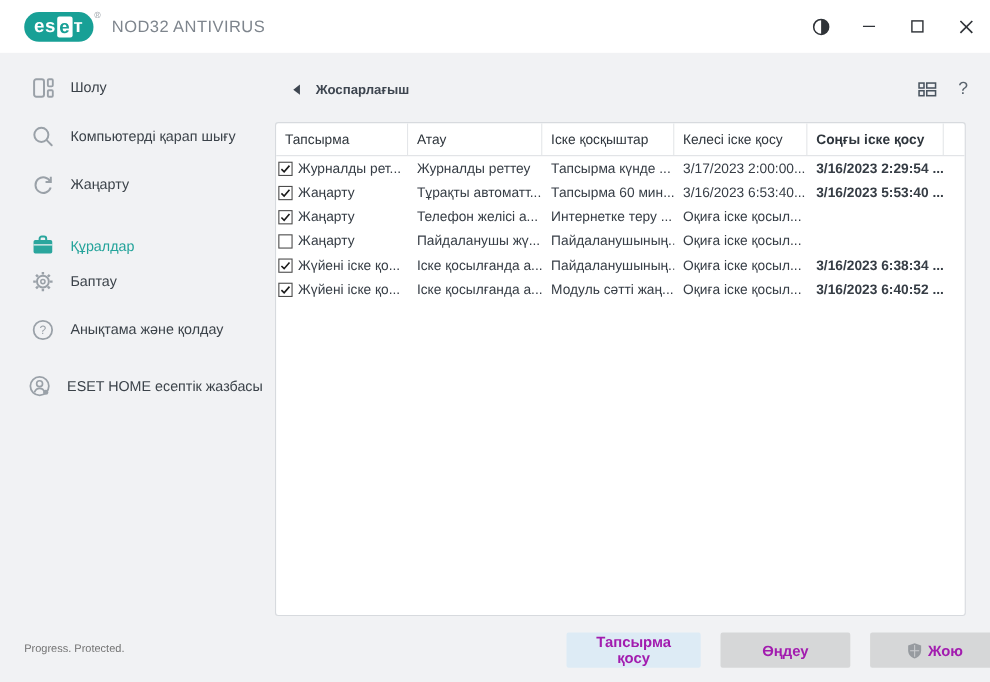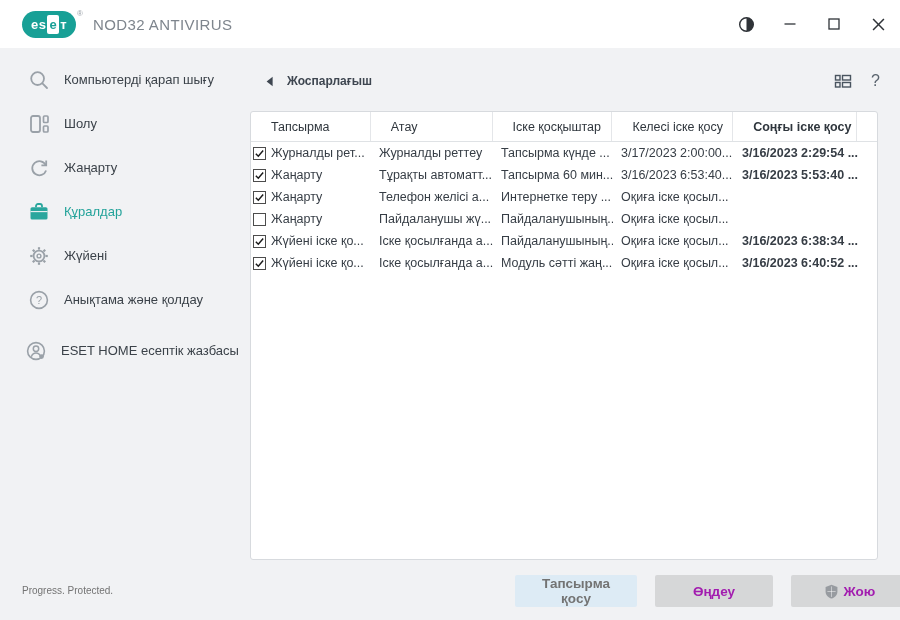--- a/index.html
+++ b/index.html
@@ -15,21 +15,21 @@
   .topbar {
     position:absolute; left:0; top:0; width:900px; height:48px;
     background:#ffffff;
     display:flex; align-items:center;
   }
   .logo-wrap { display:flex; align-items:flex-start; margin-left:22px; }
   .logo-pill {
     background:#18a096; color:#fff;
     height:27px; border-radius:14px;
     display:flex; align-items:center;
-    padding:0 9px; font-weight:700; font-size:13px; letter-spacing:.5px;
+    padding:0 9px; font-weight:700; font-size:17px; letter-spacing:.5px;
   }
   .logo-pill .boxed {
     background:#fff; color:#18a096;
     display:inline-block; padding:0 2px; margin:0 1px;
     border-radius:2px; line-height:19px; height:19px;
   }
   .logo-reg { font-size:8px; color:#9aa1a8; margin-left:1px; margin-top:-2px; }
   .product-name {
     margin-left:10px; font-size:15px; color:#7e858d; letter-spacing:.4px;
   }
@@ -47,21 +47,21 @@
   .side-nav { position:absolute; top:10px; left:0; right:0; }
   .side-item {
     display:flex; align-items:center;
     height:44px; padding-left:28px; cursor:pointer;
     color:#3b4249; font-size:13px;
   }
   .side-item.two-line { height:58px;padding-left:25px; }
   .side-icon { width:22px; height:22px; color:#9aa1a8; flex:0 0 22px; }
   .side-icon svg { width:22px; height:22px; display:block; }
   .side-label { margin-left:14px; line-height:1.45; padding-right:10px; }
-  .side-item.selected { color:#23a39a; }
+  .side-item.selected { color:#23a39a;align-items:flex-end; }
   .side-item.selected .side-icon { color:#2aa69d; }
 
   
   .content { position:absolute; left:250px; top:48px; right:0; bottom:0; }
   .main-header {
     position:absolute; top:18px; left:15px; right:20px; height:30px;
     display:flex; align-items:center;
   }
   .back-btn { width:14px; height:16px; cursor:pointer; display:flex; align-items:center; }
   .page-title { font-size:12px; font-weight:700; color:#3e4650; margin-left:8px; }
@@ -72,21 +72,21 @@
 
   
   .task-table {
     position:absolute; left:0; top:63px; width:628px; height:449px;
     background:#fff; border:1px solid #d7dade; border-radius:3px;
     overflow:hidden;
   }
   .t-header { display:flex; height:30px; border-bottom:1px solid #dfe2e5; }
   .t-hcell {
     font-size:12.5px; color:#2f363d;
-    display:flex; align-items:center; padding-left:20px;
+    display:flex; align-items:center; padding-left:8px;
     border-right:1px solid #e4e6e9;
     white-space:nowrap; overflow:hidden;
   }
   .t-hcell:last-child { border-right:none; }
   .t-row { display:flex; height:22px; align-items:center; cursor:default; }
   .t-cell {
     font-size:12.5px; color:#363d45;
     padding-left:8px; white-space:nowrap; overflow:hidden;
     display:flex; align-items:center; height:100%;
   }
@@ -109,21 +109,21 @@
     position:absolute; left:265px; top:527px;
     display:flex; gap:18px;
   }
   .btn {
     height:32px; border:none; border-radius:2px;
     font-family:inherit; font-size:13.5px; font-weight:600;
     display:flex; align-items:center; justify-content:center;
     padding:0 18px; cursor:pointer; gap:5px;
   }
   .btn .shield { width:15px; height:15px; display:flex; }
-  .btn-primary { background:#ddebf5; color:#737373; }
+  .btn-primary { background:#ddebf5; color:#a21caf; }
   .btn-disabled { background:#d6d7d8; color:#a21caf; cursor:default; }
   .btn-disabled .shield { color:#979ba0; }
   .w122 { width:122px; } .w118 { width:118px; } .w117 { width:117px; }
 </style>
 </head>
 <body>
 
 <div class="topbar">
   <div class="logo-wrap">
     <div class="logo-pill">
@@ -158,35 +158,35 @@
         </svg>
     </div>
   </div>
 </div>
 
 <div class="sidebar">
   <div class="side-nav">
       <div class="side-item">
         <span class="side-icon">
           <svg viewBox="0 0 22 22">
-            <circle cx="9.6" cy="9.6" r="6.4" fill="none" stroke="currentColor" stroke-width="1.8"></circle>
-            <line x1="14.4" y1="14.4" x2="19" y2="19" stroke="currentColor" stroke-width="1.8" stroke-linecap="round"></line>
-          </svg>
-        </span>
-        <span class="side-label">Компьютерді қарап шығу</span>
-      </div>
-      <div class="side-item">
-        <span class="side-icon">
-          <svg viewBox="0 0 22 22">
             <rect x="3" y="3" width="9" height="16" rx="2" fill="none" stroke="currentColor" stroke-width="1.8"></rect>
             <rect x="15.5" y="3" width="4.5" height="6.5" rx="1" fill="none" stroke="currentColor" stroke-width="1.7"></rect>
             <rect x="15.5" y="13" width="4.5" height="6" rx="1" fill="none" stroke="currentColor" stroke-width="1.7"></rect>
           </svg>
         </span>
         <span class="side-label">Шолу</span>
+      </div>
+      <div class="side-item">
+        <span class="side-icon">
+          <svg viewBox="0 0 22 22">
+            <circle cx="9.6" cy="9.6" r="6.4" fill="none" stroke="currentColor" stroke-width="1.8"></circle>
+            <line x1="14.4" y1="14.4" x2="19" y2="19" stroke="currentColor" stroke-width="1.8" stroke-linecap="round"></line>
+          </svg>
+        </span>
+        <span class="side-label">Компьютерді қарап шығу</span>
       </div>
       <div class="side-item">
         <span class="side-icon">
           <svg viewBox="0 0 22 22">
             <path d="M17.8 8.2 A7.1 7.1 0 1 0 18.1 13.5" fill="none" stroke="currentColor" stroke-width="1.8"></path>
             <path d="M18.2 3.6 v4.8 h-4.8" fill="none" stroke="currentColor" stroke-width="1.8"></path>
           </svg>
         </span>
         <span class="side-label">Жаңарту</span>
       </div>
@@ -210,21 +210,21 @@
               <line x1="11" y1="17.4" x2="11" y2="19.8"></line>
               <line x1="2.2" y1="11" x2="4.6" y2="11"></line>
               <line x1="17.4" y1="11" x2="19.8" y2="11"></line>
               <line x1="4.8" y1="4.8" x2="6.5" y2="6.5"></line>
               <line x1="15.5" y1="15.5" x2="17.2" y2="17.2"></line>
               <line x1="4.8" y1="17.2" x2="6.5" y2="15.5"></line>
               <line x1="15.5" y1="6.5" x2="17.2" y2="4.8"></line>
             </g>
           </svg>
         </span>
-        <span class="side-label">Жүйені</span>
+        <span class="side-label">Баптау</span>
       </div>
       <div class="side-item">
         <span class="side-icon">
           <svg viewBox="0 0 22 22">
             <circle cx="11" cy="11" r="8.4" fill="none" stroke="currentColor" stroke-width="1.6"></circle>
             <text x="11" y="15" font-size="11" text-anchor="middle" fill="currentColor">?</text>
           </svg>
         </span>
         <span class="side-label">Анықтама және қолдау</span>
       </div>

